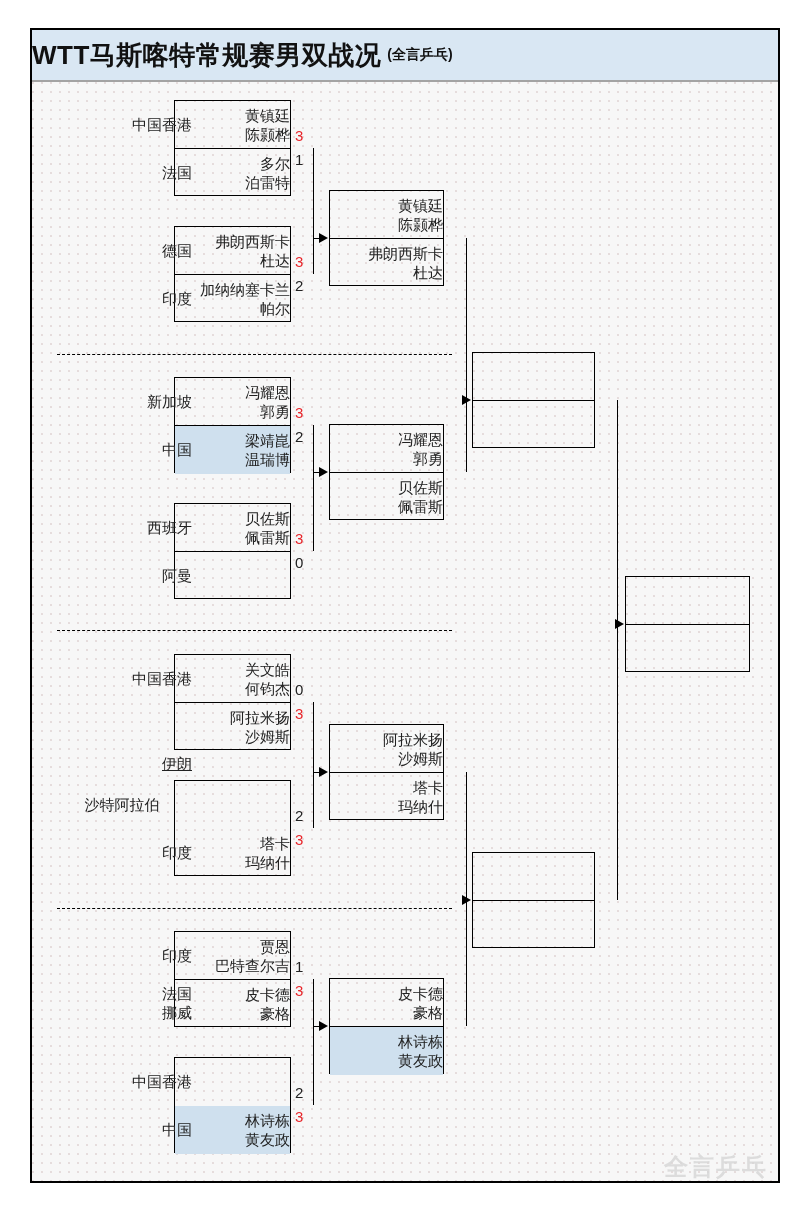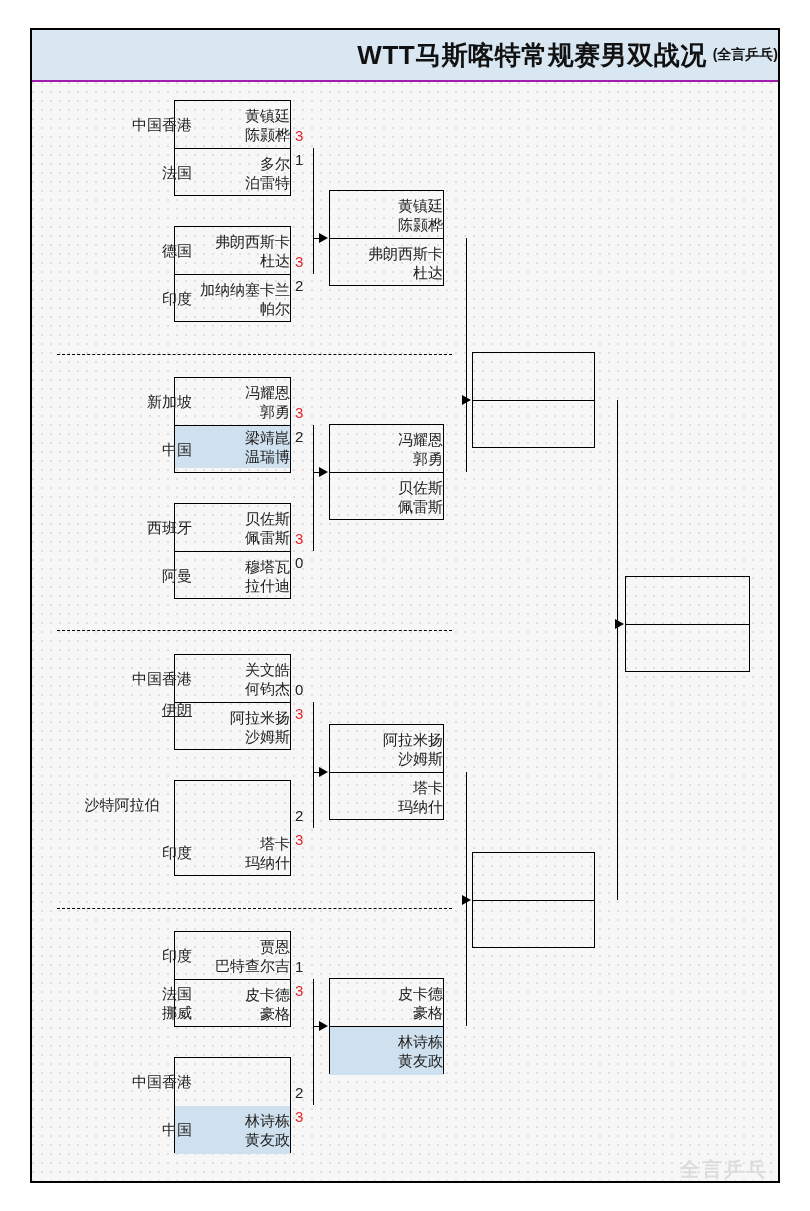--- a/index.html
+++ b/index.html
@@ -10,22 +10,22 @@
     overflow:hidden;
   }
   #root{position:relative;width:810px;height:1211px;}
 
   .frame{
     position:absolute;left:30px;top:28px;width:750px;height:1155px;
     border:2px solid #000;box-sizing:border-box;
   }
   .header{
     position:absolute;left:0;top:0;width:100%;height:52px;
-    background:#d9e7f3;border-bottom:2px solid #a21caf;box-sizing:border-box;
-    display:flex;align-items:center;justify-content:flex-end;
+    background:#d9e7f3;border-bottom:2px solid #a3a3a3;box-sizing:border-box;
+    display:flex;align-items:center;justify-content:flex-start;
   }
   .header-title{
     font-size:26px;font-weight:bold;color:#111;letter-spacing:.5px;
     white-space:nowrap;
   }
   .header-sub{
     font-size:14px;font-weight:bold;color:#111;margin-left:6px;
   }
 
   .board{
@@ -69,21 +69,21 @@
     border-left:9px solid #000;
   }
 
   .sep{
     position:absolute;height:0;
     border-top:1px dashed #000;
   }
 
   .watermark{
     position:absolute;right:10px;bottom:-2px;
-    font-size:20px;font-weight:bold;color:#d8d8d8;
+    font-size:24px;font-weight:bold;color:#d8d8d8;
     letter-spacing:2px;white-space:nowrap;
     opacity:.85;
   }
 </style>
 </head>
 <body>
 
 <div id="root">
   <div class="frame">
 
@@ -128,42 +128,38 @@
         <div class="score win" style="left: 263px; top: 172px;">3</div>
         <div class="country" style="left: 20px; width: 140px; top: 206.5px;">
           <div>印度</div>
         </div>
         <div class="score" style="left: 263px; top: 196px;">2</div>
         <div class="mbox" style="left: 142px; top: 295px; width: 117px; height: 96px;">
           <div class="slot top" style="top: 0px; height: 48px;">
             <div class="ln">冯耀恩</div>
             <div class="ln">郭勇</div>
           </div>
-          <div class="slot hl" style="top: 48px; height: 42px;">
+          <div class="slot hl" style="top: 48px; height: 48px;">
             <div class="ln">梁靖崑</div>
             <div class="ln">温瑞博</div>
           </div>
         </div>
         <div class="country" style="left: 20px; width: 140px; top: 309.5px;">
           <div>新加坡</div>
         </div>
         <div class="score win" style="left: 263px; top: 323px;">3</div>
         <div class="country" style="left: 20px; width: 140px; top: 357.5px;">
           <div>中国</div>
         </div>
         <div class="score" style="left: 263px; top: 347px;">2</div>
         <div class="mbox" style="left: 142px; top: 421px; width: 117px; height: 96px;">
           <div class="slot top" style="top: 0px; height: 48px;">
             <div class="ln">贝佐斯</div>
             <div class="ln">佩雷斯</div>
           </div>
-          <div class="slot" style="top: 48px; height: 48px;">
-            <div class="ln">穆塔瓦</div>
-            <div class="ln">拉什迪</div>
-          </div>
         </div>
         <div class="country" style="left: 20px; width: 140px; top: 435.5px;">
           <div>西班牙</div>
         </div>
         <div class="score win" style="left: 263px; top: 449px;">3</div>
         <div class="country" style="left: 20px; width: 140px; top: 483.5px;">
           <div>阿曼</div>
         </div>
         <div class="score" style="left: 263px; top: 473px;">0</div>
         <div class="mbox" style="left: 142px; top: 572px; width: 117px; height: 96px;">
@@ -173,21 +169,21 @@
           </div>
           <div class="slot" style="top: 48px; height: 48px;">
             <div class="ln">阿拉米扬</div>
             <div class="ln">沙姆斯</div>
           </div>
         </div>
         <div class="country" style="left: 20px; width: 140px; top: 586.5px;">
           <div>中国香港</div>
         </div>
         <div class="score" style="left: 263px; top: 600px;">0</div>
-        <div class="country" style="left: 20px; width: 140px; top: 618px; text-decoration: underline;">
+        <div class="country" style="left: 20px; width: 140px; top: 672px; text-decoration: underline;">
           <div>伊朗</div>
         </div>
         <div class="score win" style="left: 263px; top: 624px;">3</div>
         <div class="mbox" style="left: 142px; top: 698px; width: 117px; height: 96px;">
           <div class="slot" style="top: 48px; height: 48px;">
             <div class="ln">塔卡</div>
             <div class="ln">玛纳什</div>
           </div>
         </div>
         <div class="country" style="left: 20px; width: 140px; top: 712.5px; text-align: center;">

